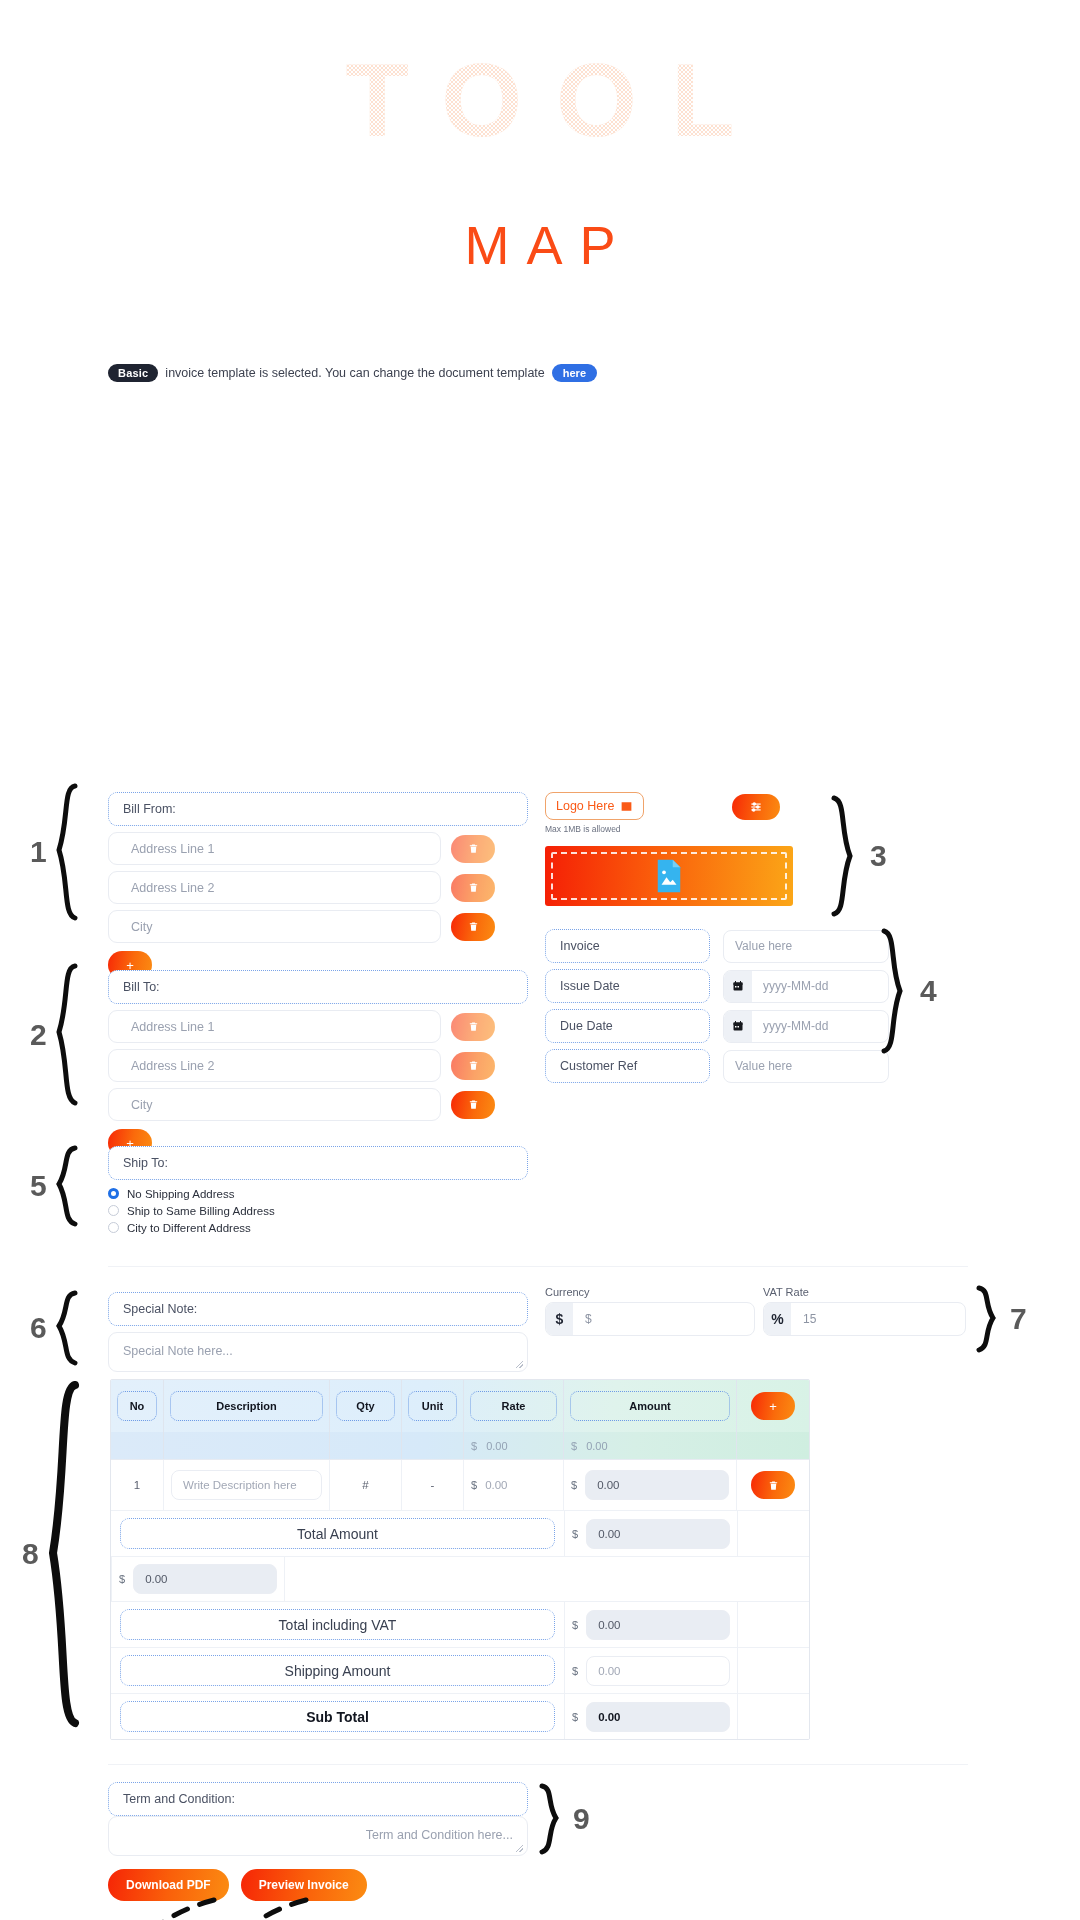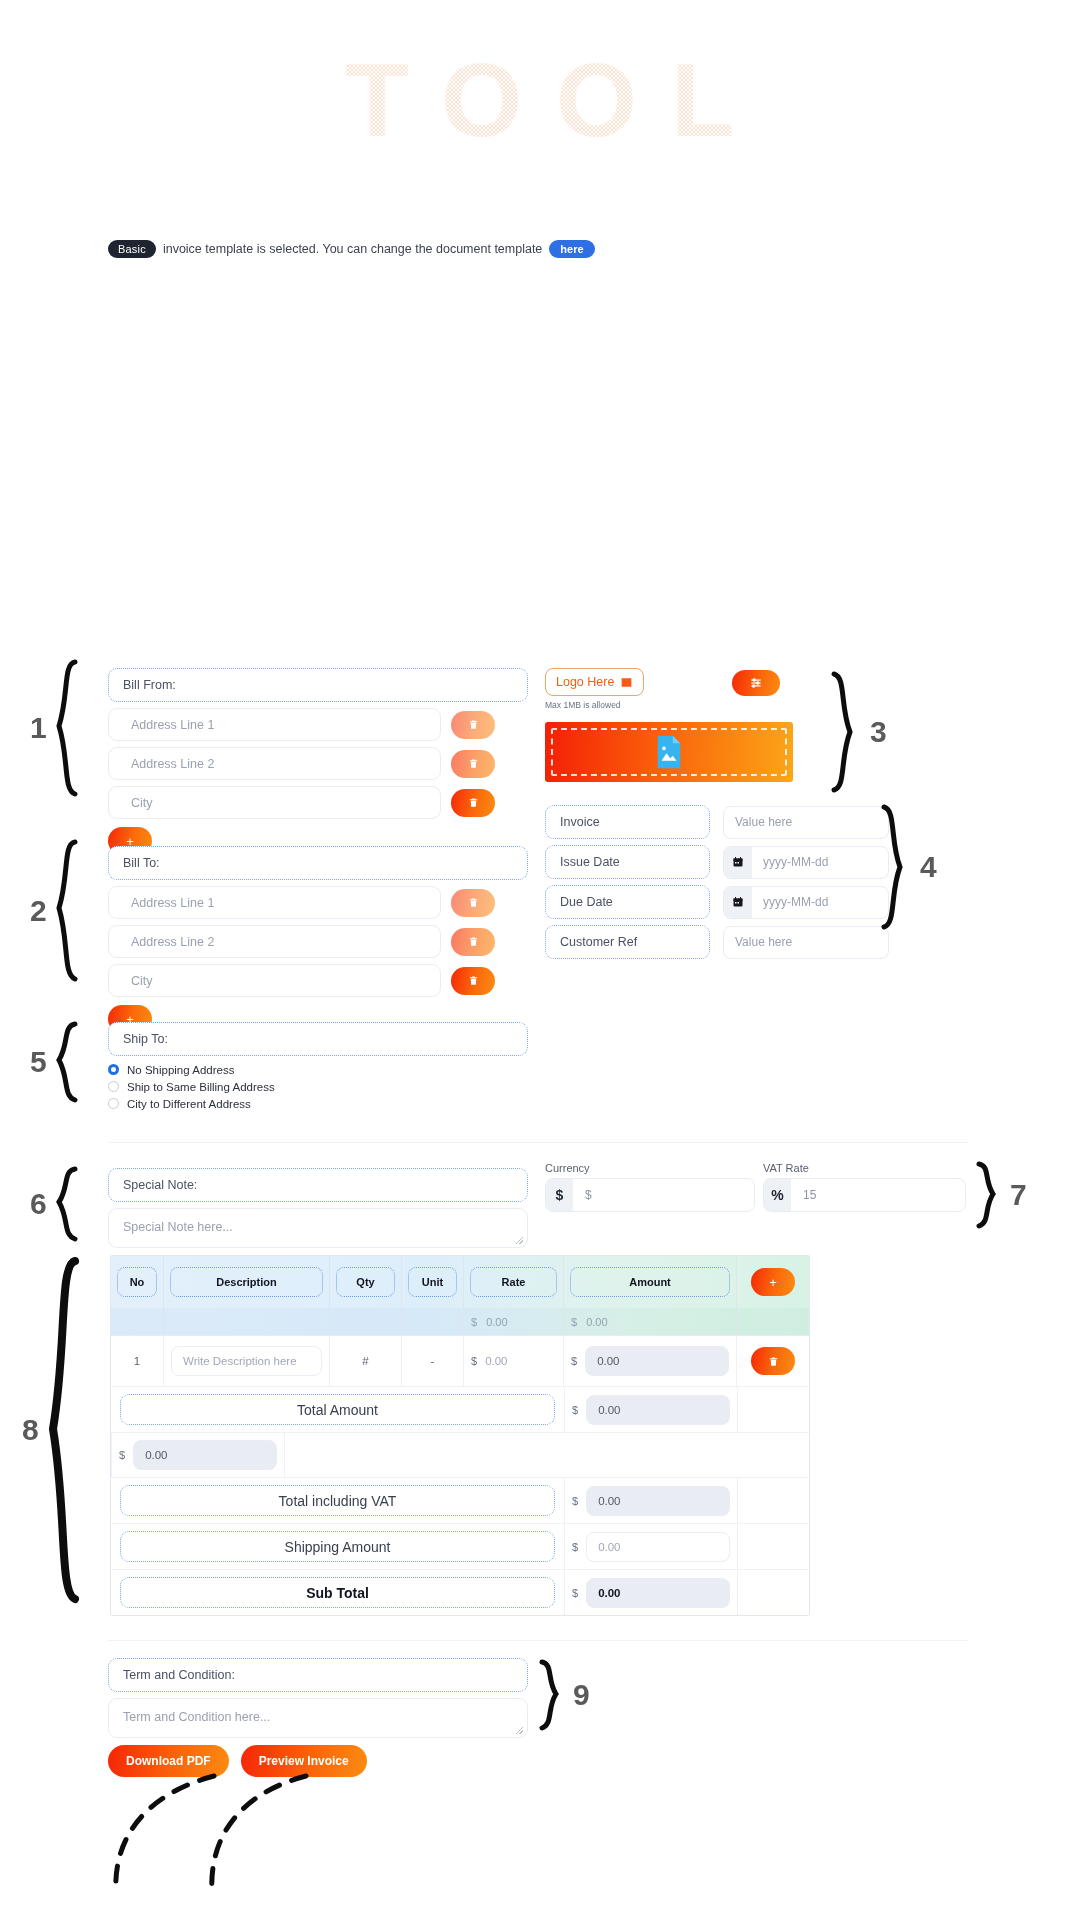--- a/index.html
+++ b/index.html
@@ -58,21 +58,21 @@
   
   .app { position: relative; margin: 88px 0 0 0; padding: 0 0 0 0; }
 
   .notice {
     position: absolute; left: 108px; top: 0;
     display: flex; align-items: center; gap: 7px;
     font-size: 12.5px; color: #3d4250; white-space: nowrap;
   }
   .pill-dark {
     background: #1f2431; color: #fff; border-radius: 20px;
-    padding: 3px 10px; font-size: 11px; font-weight: 400; letter-spacing: .2px;
+    padding: 3px 10px; font-size: 11px; font-weight: 700; letter-spacing: .2px;
   }
   .pill-blue {
     background: #2f6fe4; color: #fff; border-radius: 20px;
     padding: 3px 11px; font-size: 11px; font-weight: 600;
   }
 
   
   .f-dotted {
     border: 1.6px dotted #7aa4e8; border-radius: 9px;
     background: #fff; height: 34px; display: flex; align-items: center;
@@ -218,20 +218,21 @@
   .hr-soft { position: absolute; height: 1px; background: #f0f2f6; }
 </style>
 </head>
 <body>
 
 <div class="page">
 
   <div class="hero">
     <div class="hero-title-shade">TOOL</div>
     <div class="hero-title">TOOL</div>
+    <div class="hero-sub">MAP</div>
   </div>
 
   <div class="app">
 
     <div class="notice">
       <span class="pill-dark">Basic</span>
       <span>invoice template is selected. You can change the document template</span>
       <span class="pill-blue">here</span>
     </div>
 
@@ -606,21 +607,21 @@
           </div>
         </div>
         <div class="tot-act"></div>
       </div>
     </div>
 
     <div class="hr-soft" style="left:108px; top:1400px; width:860px;"></div>
 
     <div style="position:absolute; left:108px; top:1418px;">
       <div class="f-dotted" style="width:420px;">Term and Condition:</div>
-      <div class="ta" style="margin-top:6px; min-height:40px;">Term and Condition here...</div>
+      <div class="ta" style="min-height:40px;text-align:right;">Term and Condition here...</div>
     </div>
 
     <div class="marker" style="left:538px; top:1418px;">
       <svg width="26" height="74" viewBox="0 0 26 74">
         <path d="M4 4 C15 6 9 22 18 36 C9 50 15 66 4 70" fill="none" stroke="#0d0d0d" stroke-width="5" stroke-linecap="round"></path>
       </svg>
       <span class="num" style="margin-left:9px;">9</span>
     </div>
 
     <div style="position:absolute; left:108px; top:1505px; display:flex; gap:12px;">

